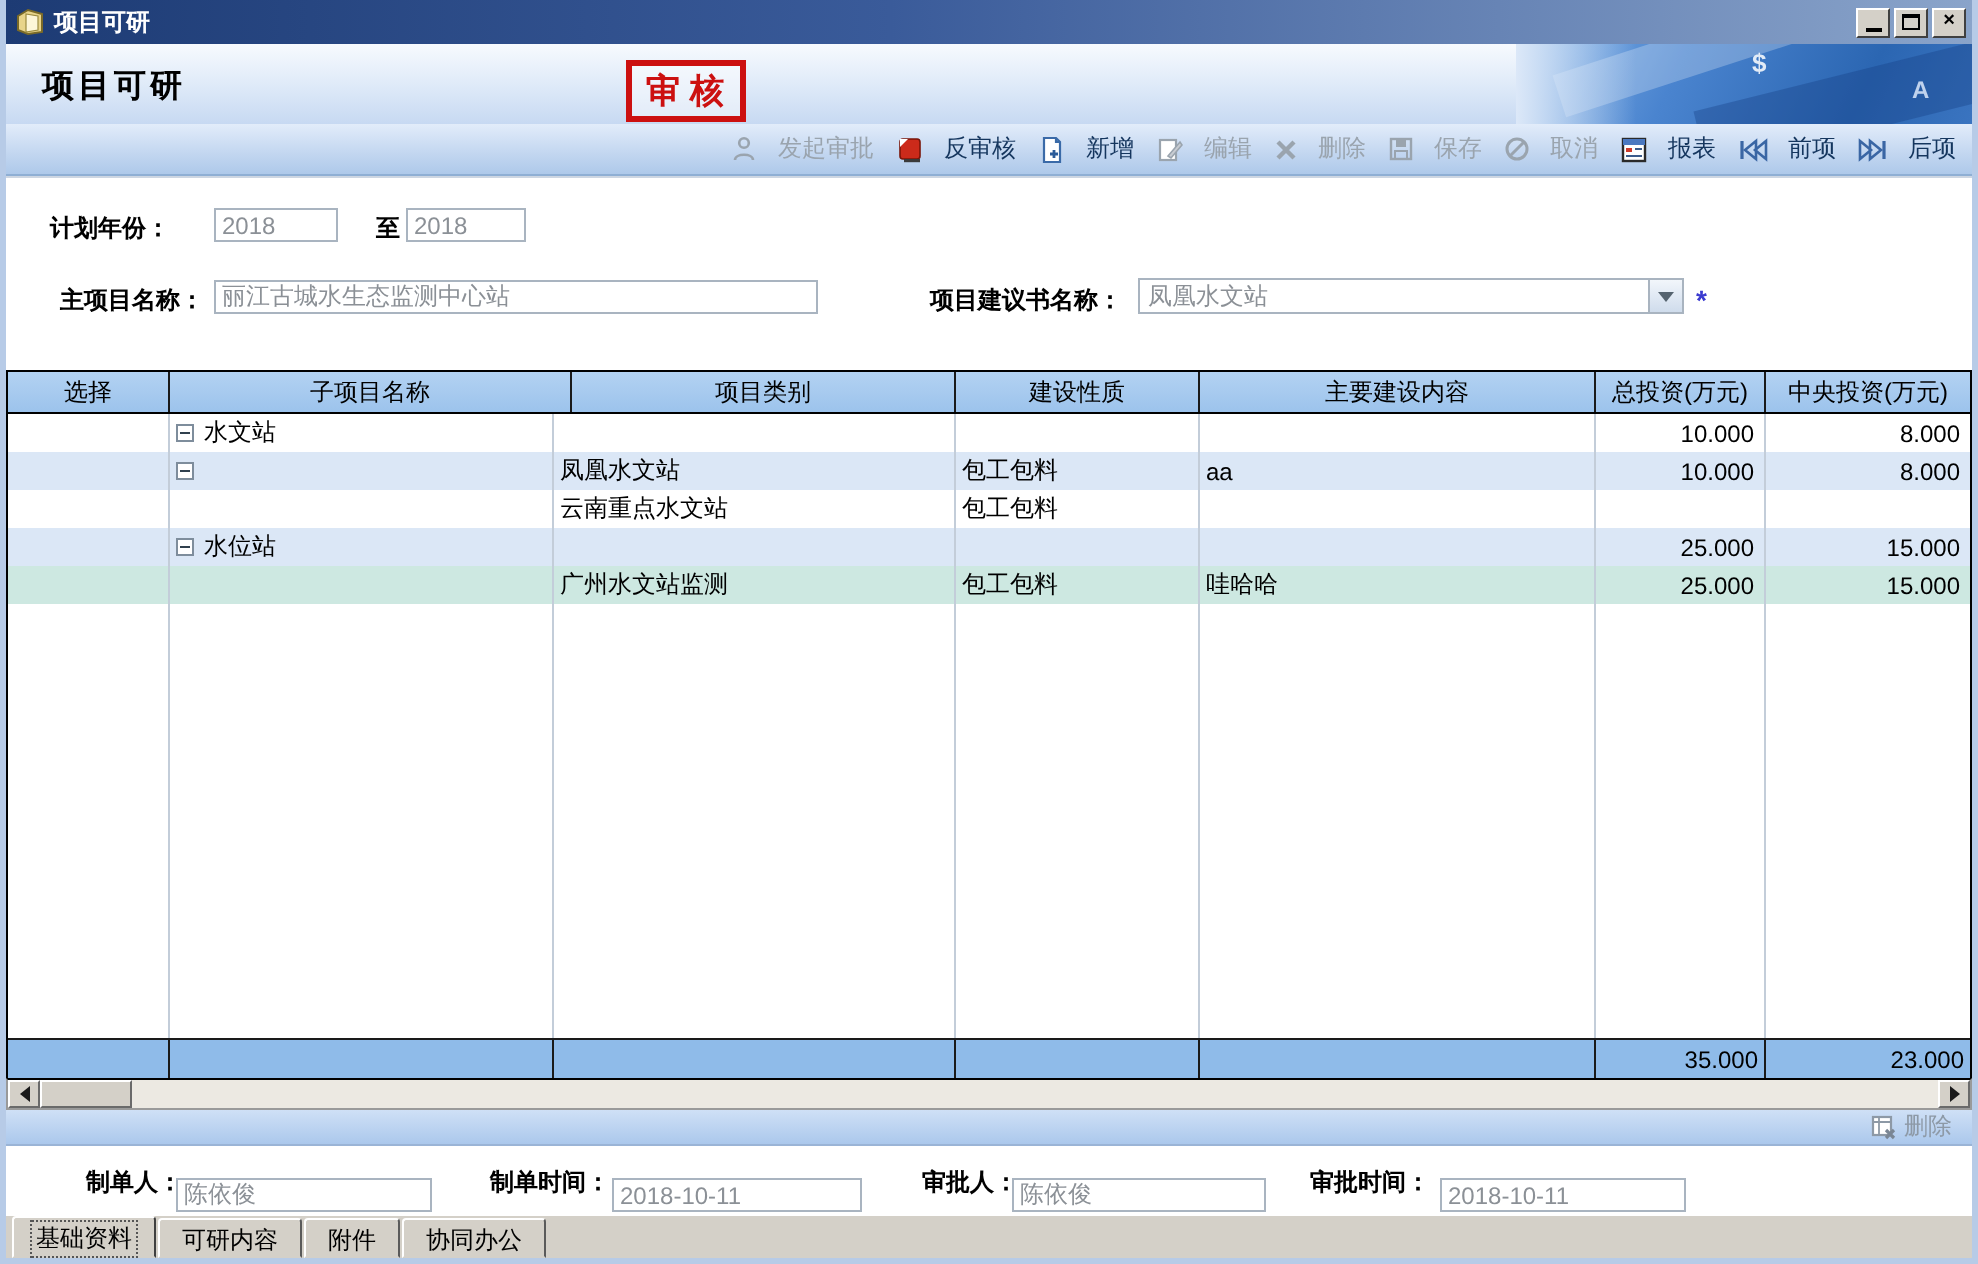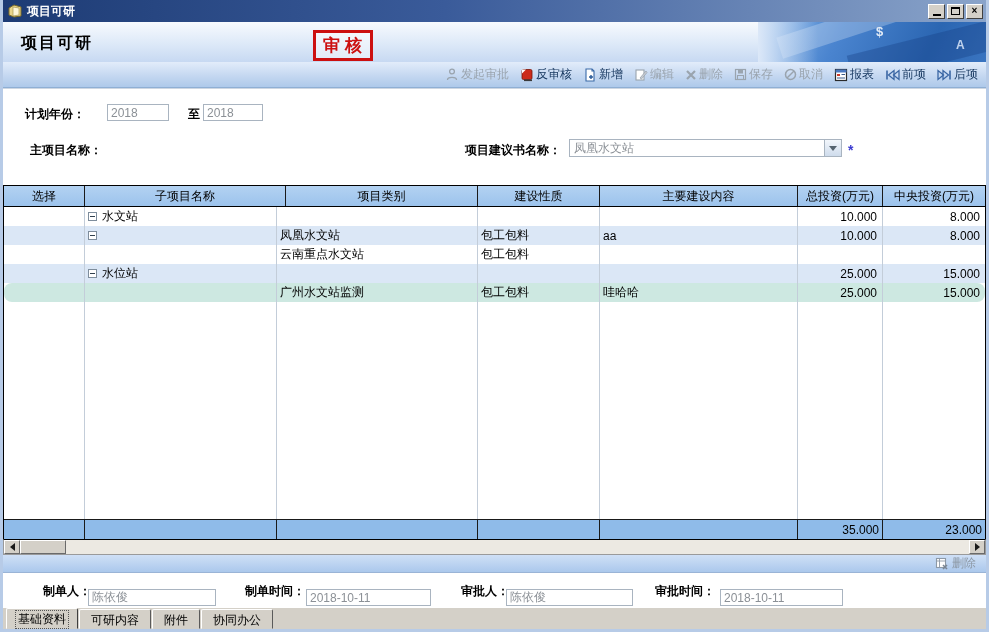--- a/index.html
+++ b/index.html
@@ -29,41 +29,41 @@
   .photo:after { content:""; position:absolute; left:90px; top:14px; width:160px; height:30px; background:rgba(20,60,130,.35);
            transform:rotate(-14deg); }
   .photo .fade { position:absolute; left:0; top:0; width:60px; height:40px; background:linear-gradient(90deg,#dce8f8,rgba(220,232,248,0)); }
   .photo .g1,.photo .g2 { position:absolute; color:rgba(255,255,255,.85); font-weight:bold; z-index:2; }
   .photo .g1 { left:118px; top:2px; font-size:13px; }
   .photo .g2 { left:198px; top:16px; font-size:12px; color:rgba(230,240,255,.8); }
   
   .toolbar { height:26px; flex:0 0 26px; display:flex; align-items:center; justify-content:flex-end; gap:11px;
              padding:0 8px; background:linear-gradient(180deg,#e2ecfa 0%,#c2d6f0 60%,#aec9ea 100%);
              border-bottom:1px solid #8fafd4; }
-  .titem { display:flex; align-items:center; gap:2px; color:#15365e; cursor:pointer; white-space:nowrap; }
+  .titem { display:flex; align-items:center; gap:10px; color:#15365e; cursor:pointer; white-space:nowrap; }
   .titem.disabled { color:#9aa4ae; cursor:default; }
   .titem svg { display:block; }
   
   .formarea { height:97px; flex:0 0 97px; position:relative; background:#fff; border-top:1px solid #cdd6e2; }
   .flabel { position:absolute; font-weight:bold; color:#000; }
   .fld { position:absolute; height:17px; border:1px solid #a9b4c0; background:#fff; color:#8b9096;
          font-size:12px; padding:1px 3px; font-family:"Liberation Sans","DejaVu Sans",sans-serif; }
   .combo { position:absolute; height:18px; border:1px solid #a9b4c0; background:#fff; display:flex; align-items:center; }
   .combo .val { flex:1; padding:0 4px; color:#8b9096; }
   .combo .cbtn { width:17px; height:100%; border-left:1px solid #a9b4c0; background:linear-gradient(180deg,#f2f6fb,#cfdcec);
                  display:flex; align-items:center; justify-content:center; }
   .combo .arr { width:0; height:0; border-left:4px solid transparent; border-right:4px solid transparent; border-top:5px solid #55636f; }
   .req { position:absolute; color:#3b3bd0; font-weight:bold; font-size:14px; }
   
   .grid { flex:0 0 354px; display:flex; flex-direction:column; border:1px solid #000; border-bottom:none; margin:0; background:#fff; }
   .g-head { height:21px; flex:0 0 21px; display:flex; background:linear-gradient(180deg,#b3d2f2,#9cc3ec); border-bottom:1px solid #000; }
   .g-head .hc { display:flex; align-items:center; justify-content:center; border-right:1px solid #1a1a1a; overflow:hidden; white-space:nowrap; }
   .g-row { height:19px; flex:0 0 19px; display:flex; background:#fff; }
   .g-row.alt { background:#dbe7f6; }
-  .g-row.selected { background:#cde8e1;border-radius:8px; }
+  .g-row.selected { background:#cde8e1; }
   .g-row .c { display:flex; align-items:center; border-right:1px solid #c3cdd9; overflow:hidden; white-space:nowrap; padding:0 3px; }
   .c.num { justify-content:flex-end; padding-right:5px; }
   .g-fill { flex:1; display:flex; background:#fff; }
   .g-fill .c { border-right:1px solid #c3cdd9; }
   .g-total { height:20px; flex:0 0 20px; display:flex; background:#8fbbe9; border-top:1px solid #1a1a1a; }
   .g-total .c { display:flex; align-items:center; border-right:1px solid #1a1a1a; padding:4px 3px; }
   .col0{width:81px;} .col1{width:192px;} .col2{width:201px;} .col3{width:122px;} .col4{width:198px;} .col5{width:85px;} .col6{flex:1;}
   .tree { display:inline-flex; align-items:center; gap:5px; }
   .tbox { width:9px; height:9px; border:1px solid #7e8d9c; background:#fff; position:relative; flex:0 0 9px; }
   .tbox:after { content:""; position:absolute; left:1px; top:3px; width:5px; height:1px; background:#30404e; }
@@ -202,20 +202,21 @@
     </div>
   </div>
 
   <div class="formarea">
     <span class="flabel" style="left:22px; top:17px;">计划年份：</span>
     <input class="fld" style="left: 104px; top: 15px; width: 62px;" readonly="" value="2018">
     <span class="flabel" style="left:185px; top:17px;">至</span>
     <input class="fld" style="left: 200px; top: 15px; width: 60px;" readonly="" value="2018">
 
     <span class="flabel" style="left:27px; top:53px;">主项目名称：</span>
+    <input class="fld" style="left: 104px; top: 51px; width: 302px;" readonly="" value="丽江古城水生态监测中心站">
 
     <span class="flabel" style="left:462px; top:53px;">项目建议书名称：</span>
     <div class="combo" style="left:566px; top:50px; width:273px;">
       <span class="val">凤凰水文站</span>
       <div class="cbtn">
           <div class="arr"></div>
         </div>
     </div>
     <span class="req" style="left:845px; top:53px;">*</span>
   </div>

